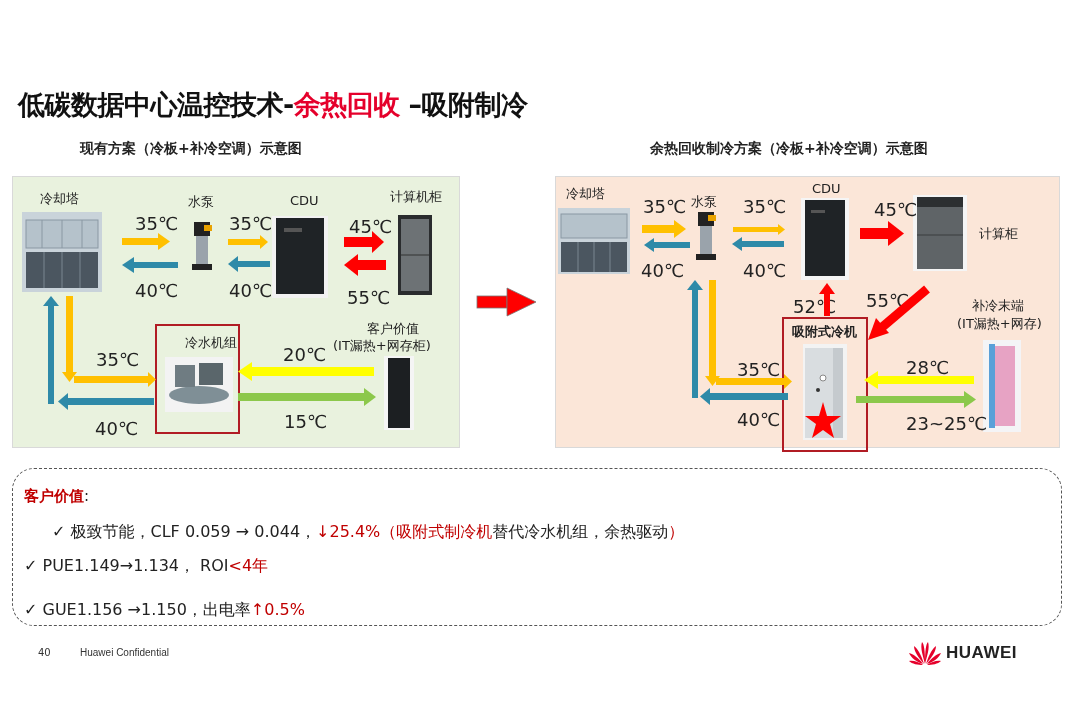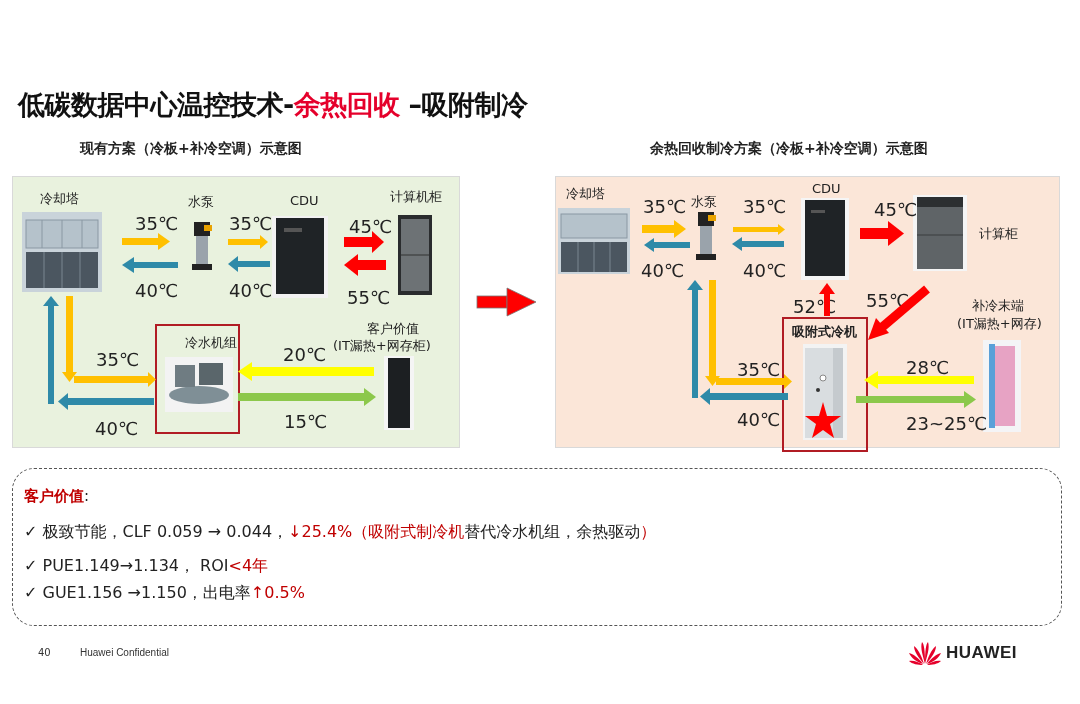--- a/index.html
+++ b/index.html
@@ -274,29 +274,29 @@
     </g>
   <g>
       <rect x="856" y="396" width="110" height="7" fill="#8cc84b"></rect>
       <polygon points="964,391 976,399.5 964,408" fill="#8cc84b"></polygon>
     </g>
 </svg>
 
 <div class="value-box"></div>
 <div class="vb-title"><span>客户价值</span><span class="vb-colon">:</span></div>
 
-<div class="vb-item" style="top:522px;">
+<div class="vb-item" style="top:522px;margin-left:28px;">
   <span>✓</span>
   <span>极致节能，CLF 0.059 → 0.044，</span><span class="r">↓25.4%（吸附式制冷机</span><span>替代冷水机组，余热驱动</span><span class="r">）</span>
 </div>
 <div class="vb-item" style="top:556px;">
   <span>✓</span>
   <span>PUE1.149→1.134， ROI</span><span class="r">&lt;4年</span>
 </div>
-<div class="vb-item" style="top:583px;">
+<div class="vb-item" style="top:600px;">
   <span>✓</span>
   <span>GUE1.156 →1.150，出电率</span><span class="r">↑0.5%</span>
 </div>
 
 <div class="abs footer-num">40</div>
 <div class="abs footer-conf">Huawei Confidential</div>
 <div class="abs logo">
   <svg width="34" height="26" viewBox="0 0 34 26">
     <g fill="#e5002b">
       <path d="M17,24 C15,16 12,8 14,2 C16,4 17,10 17,24z"></path>

